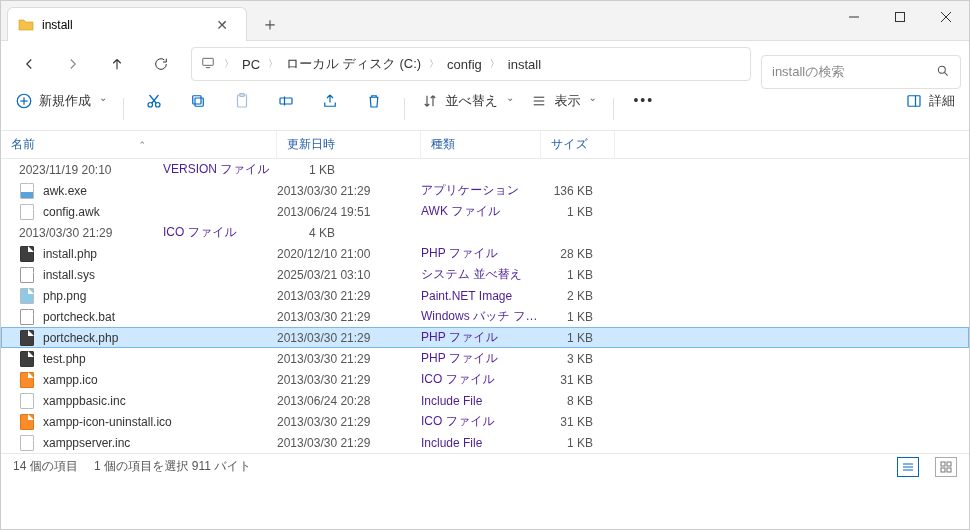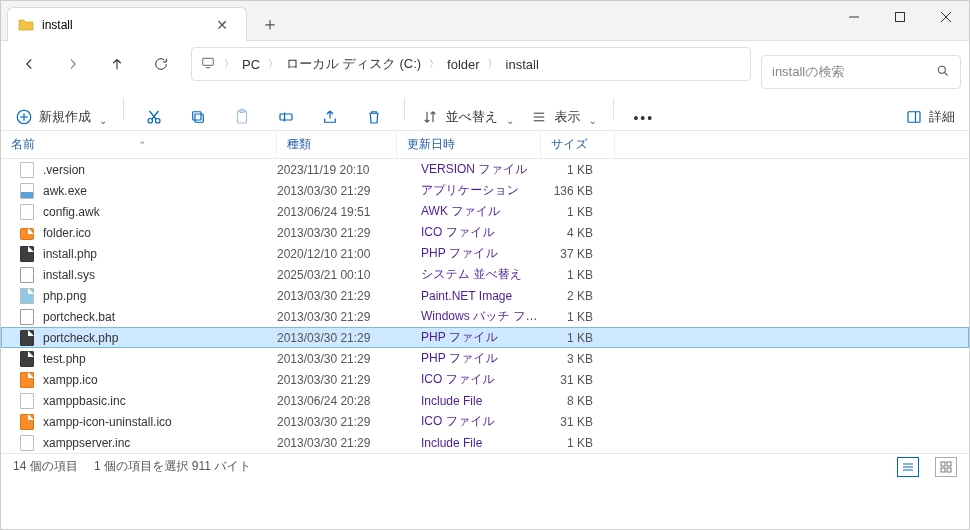--- a/index.html
+++ b/index.html
@@ -22,21 +22,21 @@
 .nav-btn svg { stroke: #555; fill: none; }
 .path-box { flex: 1; height: 34px; border: 1px solid #e0e0e0; background: #fff; border-radius: 4px; display: flex; align-items: center; padding: 0 8px; margin: 0 6px; font-size: 13px; color: #333; }
 .bc-sep { margin: 0 8px; color: #777; font-size: 10px; }
 .bc-item { cursor: pointer; }
 .search-box { width: 200px; height: 34px; border: 1px solid #e0e0e0; background: #fff; border-radius: 4px; display: flex; align-items: center; padding: 0 10px; font-size: 13px; color: #888; margin-top: 16px; }
 .search-text { flex: 1; }
 .search-icon { color: #555; }
 
 
 .toolbar { height: 44px; display: flex; align-items: center; padding: 0 8px; gap: 4px; border-bottom: 1px solid #e8e8e8; }
-.tb-btn { height: 34px; min-width: 40px; display: flex; align-items: flex-end; justify-content: center; border-radius: 4px; padding: 0 6px; font-size: 13px; color: #333; gap: 6px; }
+.tb-btn { height: 34px; min-width: 40px; display: flex; align-items: flex-start; justify-content: center; border-radius: 4px; padding: 0 6px; font-size: 13px; color: #333; gap: 6px; }
 .tb-btn svg { width: 18px; height: 18px; }
 .tb-sep { width: 1px; height: 22px; background: #e0e0e0; margin: 0 6px; }
 .tb-chev { font-size: 10px; color: #666; margin-left: 2px; }
 .tb-spacer { flex: 1; }
 
 
 .header-row { height: 28px; display: flex; align-items: center; font-size: 12px; color: #235eaa; border-bottom: 1px solid #e8e8e8; user-select: none; }
 .header-row .col { border-right: 1px solid #eee; height: 100%; display: flex; align-items: center; padding-left: 10px; }
 .col-name { width: 276px; position: relative; }
 .col-date { width: 144px; }
@@ -128,21 +128,21 @@
   <div class="path-box">
     <span><svg width="16" height="14" viewBox="0 0 24 24">
           <rect x="3" y="4" width="18" height="12" rx="1" fill="none" stroke="#555" stroke-width="1.5"></rect>
           <line x1="8" y1="20" x2="16" y2="20" stroke="#555" stroke-width="1.5"></line>
         </svg></span>
     <span class="bc-sep">〉</span>
     <span class="bc-item">PC</span>
     <span class="bc-sep">〉</span>
     <span class="bc-item">ローカル ディスク (C:)</span>
     <span class="bc-sep">〉</span>
-    <span class="bc-item">folder</span>
+    <span class="bc-item">config</span>
     <span class="bc-sep">〉</span>
     <span class="bc-item">install</span>
   </div>
 
   <div class="search-box">
     <span class="search-text">installの検索</span>
     <span class="search-icon"><svg width="14" height="14" viewBox="0 0 24 24" fill="none" stroke="#555" stroke-width="1.8">
           <circle cx="10" cy="10" r="6"></circle>
           <line x1="20" y1="20" x2="14.5" y2="14.5"></line>
         </svg></span>
@@ -223,39 +223,33 @@
       </svg>
     <span>詳細</span>
   </div>
 </div>
 
 <div class="header-row">
   <div class="col col-name">
     <span>名前</span>
     <span class="sort-chev" style="font-size:9px;color:#777;">⌃</span>
   </div>
+  <div class="col col-date">
+      <span>更新日時</span>
+    </div>
   <div class="col col-type">
       <span>種類</span>
     </div>
-  <div class="col col-date">
-      <span>更新日時</span>
-    </div>
   <div class="col col-size">
       <span>サイズ</span>
     </div>
 </div>
 
 <div class="rows" id="rows">
     <div class="row">
-      <span class="c-name">
-        <span class="icon">
-          <span class="fi fi-doc"></span>
-        </span>
-        <span>.version</span>
-      </span>
       <span class="c-date">2023/11/19 20:10</span>
       <span class="c-type">VERSION ファイル</span>
       <span class="c-size">1 KB</span>
     </div>
     <div class="row">
       <span class="c-name">
         <span class="icon">
           <span class="fi fi-exe"></span>
         </span>
         <span>awk.exe</span>
@@ -269,49 +263,43 @@
         <span class="icon">
           <span class="fi fi-doc"></span>
         </span>
         <span>config.awk</span>
       </span>
       <span class="c-date">2013/06/24 19:51</span>
       <span class="c-type">AWK ファイル</span>
       <span class="c-size">1 KB</span>
     </div>
     <div class="row">
-      <span class="c-name">
-        <span class="icon">
-          <span class="fi fi-folder-ico"></span>
-        </span>
-        <span>folder.ico</span>
-      </span>
       <span class="c-date">2013/03/30 21:29</span>
       <span class="c-type">ICO ファイル</span>
       <span class="c-size">4 KB</span>
     </div>
     <div class="row">
       <span class="c-name">
         <span class="icon">
           <span class="fi fi-php"></span>
         </span>
         <span>install.php</span>
       </span>
       <span class="c-date">2020/12/10 21:00</span>
       <span class="c-type">PHP ファイル</span>
-      <span class="c-size">37 KB</span>
+      <span class="c-size">28 KB</span>
     </div>
     <div class="row">
       <span class="c-name">
         <span class="icon">
           <span class="fi fi-sys"></span>
         </span>
         <span>install.sys</span>
       </span>
-      <span class="c-date">2025/03/21 00:10</span>
+      <span class="c-date">2025/03/21 03:10</span>
       <span class="c-type">システム 並べ替え</span>
       <span class="c-size">1 KB</span>
     </div>
     <div class="row">
       <span class="c-name">
         <span class="icon">
           <span class="fi fi-img"></span>
         </span>
         <span>php.png</span>
       </span>

